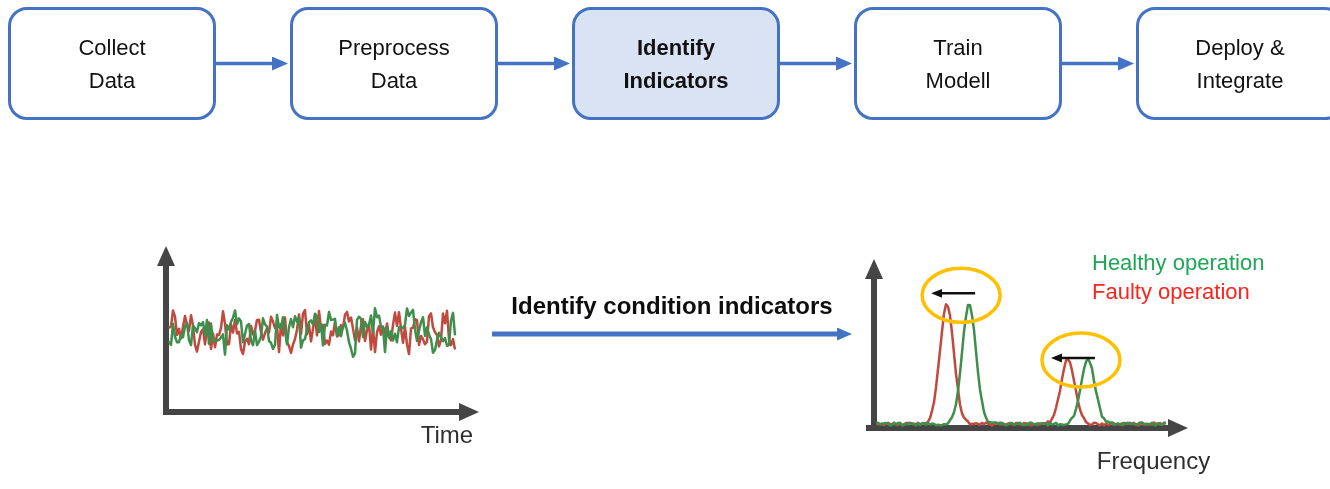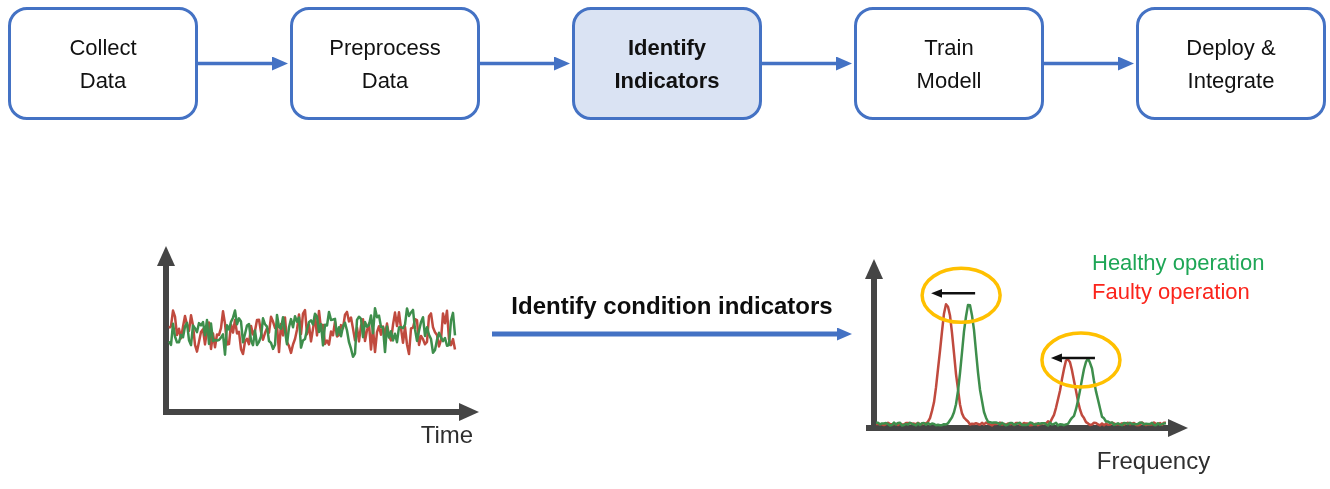--- a/index.html
+++ b/index.html
@@ -2,28 +2,28 @@
 <html><head>
 <meta charset="utf-8">
 <style>
   html,body{margin:0;padding:0;background:#fff;}
   #canvas{
     position:relative;width:1330px;height:489px;background:#ffffff;overflow:hidden;
     font-family:"Liberation Sans", sans-serif;
   }
   
   .flow-box{
-    position:absolute;top:7px;width:190px;height:113px;box-sizing:border-box;
+    position:absolute;top:7px;width:208px;height:113px;box-sizing:border-box;
     border:3.5px solid #4472C4;border-radius:19px;background:#ffffff;
     display:flex;align-items:center;justify-content:center;text-align:center;
     font-size:22px;line-height:1.5;color:#111;
   }
   .flow-box .lbl{white-space:pre-line;display:block;}
   .flow-box.highlight{background:#DAE3F3;font-weight:700;align-items:center;}
-  .b1{left:8px;}.b2{left:290px;}.b3{left:572px;}.b4{left:854px;}.b5{left:1136px;}
+  .b1{left:8px;}.b2{left:290px;border-radius:18px;}.b3{left:572px;}.b4{left:854px;}.b5{left:1136px;}
   
   #gfx{position:absolute;left:0;top:0;pointer-events:none;}
   
   .txt{position:absolute;}
   #transform-label{left:480px;top:292px;width:384px;text-align:center;
     font-size:24px;font-weight:700;color:#0d0d0d;}
   #time-label{left:397px;top:421px;width:100px;text-align:center;
     font-size:24px;color:#2f2f2f;}
   #frequency-label{left:1081px;top:447px;width:145px;text-align:center;
     font-size:24px;color:#2f2f2f;}

